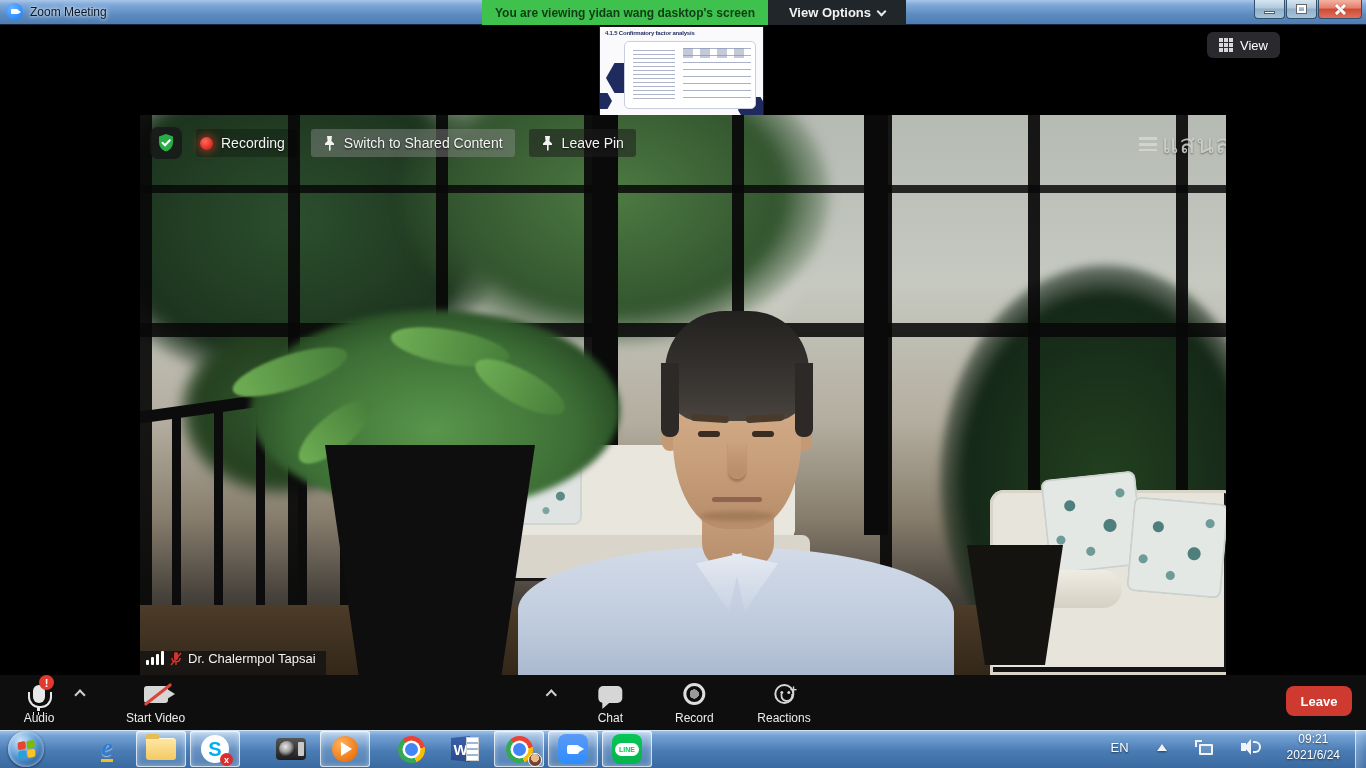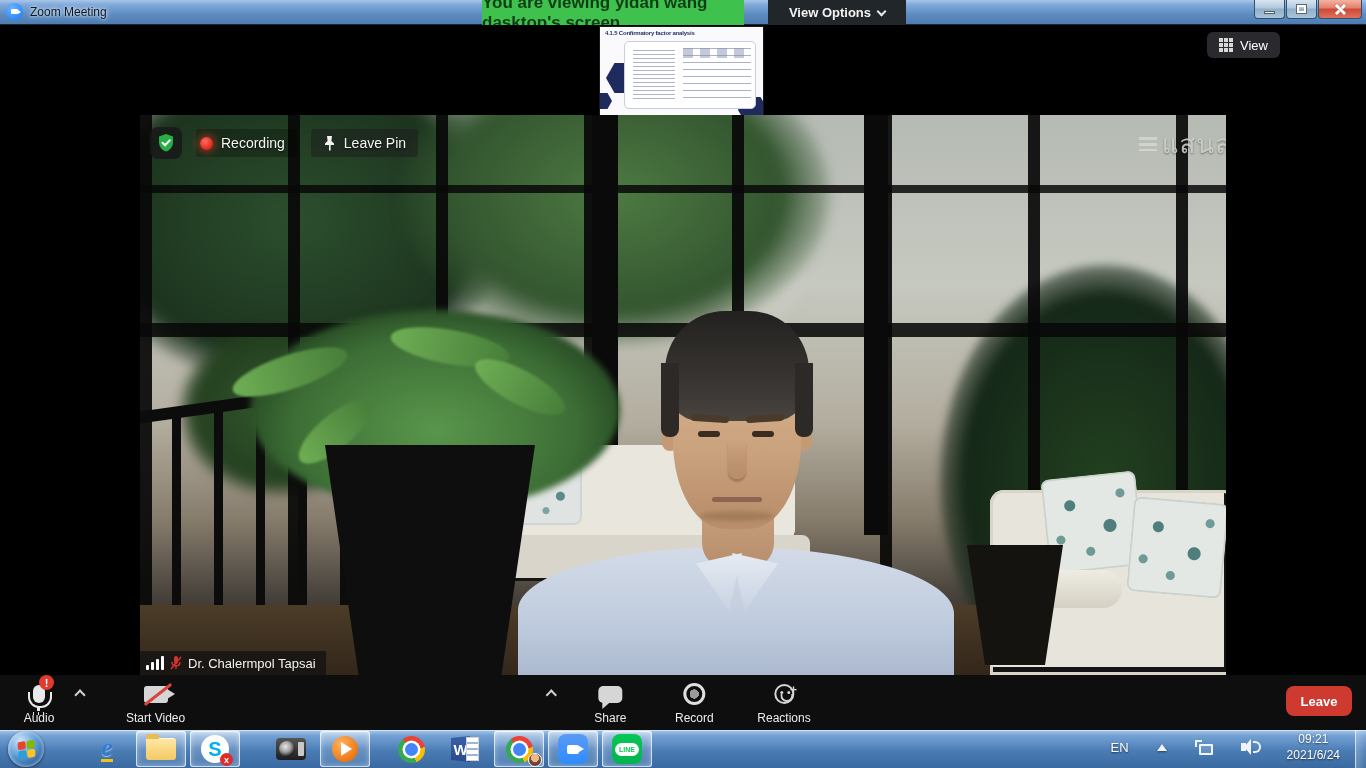--- a/index.html
+++ b/index.html
@@ -11,22 +11,22 @@
   .titlebar { position:absolute; top:0; left:0; width:1366px; height:25px;
     background:linear-gradient(180deg,#a8c6e8 0%,#7fa8d9 20%,#5e8cc0 60%,#4d7cb2 100%);
     border-bottom:1px solid #16253a; }
   .tb-app { position:absolute; left:6px; top:3px; display:flex; align-items:center; gap:7px; }
   .zoom-app-icon { width:17px; height:17px; border-radius:50%; background:radial-gradient(circle at 35% 30%,#6db2ff,#2d8cff 70%,#1a6fd4);
     display:flex; align-items:center; justify-content:center; }
   .zoom-app-icon .cam { width:7px; height:5px; background:#fff; border-radius:1px; position:relative; }
   .zoom-app-icon .cam:after { content:""; position:absolute; right:-3px; top:0.5px; border-left:3px solid #fff;
     border-top:2px solid transparent; border-bottom:2px solid transparent; }
   .tb-title { font-size:12px; color:#0b1828; text-shadow:0 0 3px rgba(255,255,255,.9),0 0 6px rgba(255,255,255,.7); }
-  .tb-banner { position:absolute; left:482px; top:0; width:262px; height:25px; background:#3ec24d;
-    display:flex; align-items:center; justify-content:center; font-size:17px; font-weight:bold; color:#113c17; }
+  .tb-banner { position:absolute; left:482px; top:0; width:286px; height:25px; background:#3ec24d;
+    display:flex; align-items:center; justify-content:center; font-size:12px; font-weight:bold; color:#113c17; }
   .tb-viewopts { position:absolute; left:768px; top:0; width:138px; height:25px; background:#21262b;
     display:flex; align-items:center; justify-content:center; gap:7px; color:#f2f2f2; font-size:13px; font-weight:bold; cursor:pointer; }
   .chev-down { width:7px; height:7px; border-right:2px solid #e8e8e8; border-bottom:2px solid #e8e8e8;
     transform:rotate(45deg); margin-top:-3px; }
   .win-controls { position:absolute; right:4px; top:0; display:flex; }
   .win-btn { height:19px; border:1px solid #30506e; border-top:none; display:flex; align-items:center; justify-content:center;
     background:linear-gradient(180deg,#d7e5f2 0%,#b0c8dc 45%,#8fafc9 50%,#a9c4da 100%);
     border-radius:0 0 4px 4px; margin-left:1px; }
   .win-btn.min,.win-btn.restore { width:31px; }
   .win-btn.close { width:44px; background:linear-gradient(180deg,#f5b3a2 0%,#e27e69 45%,#cc4a36 50%,#e0705c 100%); }
@@ -136,21 +136,21 @@
   
   .ov-row { position:absolute; left:10px; top:12px; display:flex; align-items:center; gap:14px; }
   .shield-btn { width:32px; height:32px; border-radius:8px; background:rgba(25,25,25,.85); display:flex; align-items:center; justify-content:center; }
   .ov-pill { display:flex; align-items:center; gap:8px; height:28px; padding:0 12px; border-radius:3px; color:#f4f4f4; font-size:14px;
     text-shadow:0 1px 2px rgba(0,0,0,.8); }
   .rec-pill { background:rgba(0,0,0,.25); padding-left:4px; }
   .rec-dot { width:13px; height:13px; border-radius:50%; background:radial-gradient(circle at 40% 35%,#ff6a5e,#e02b1f 65%);
     box-shadow:0 0 8px 2px rgba(255,60,40,.55); }
   .switch-pill { background:rgba(140,140,140,.45); }
   .removepin-pill { background:rgba(30,30,30,.55); }
-  .nametag { position:absolute; left:0; bottom:0; height:24px; background:rgba(18,18,18,.78); display:flex; align-items:center;
+  .nametag { position:absolute; left:0; bottom:0; height:24px; background:rgba(18,18,18,.78); display:flex; 
     gap:6px; padding:0 10px 0 6px; color:#f2f2f2; font-size:13px; }
   .sigbars { display:flex; align-items:flex-end; gap:2px; height:14px; }
   .sigbars i { width:3px; background:#fff; border-radius:1px; }
   .sigbars i:nth-child(1){height:5px;} .sigbars i:nth-child(2){height:8px;}
   .sigbars i:nth-child(3){height:11px;} .sigbars i:nth-child(4){height:14px;}
 
   
   .ztoolbar { position:absolute; left:0; top:675px; width:1366px; height:55px; background:#0e0e0e; display:flex; align-items:center; }
   .zt-left { position:absolute; left:10px; display:flex; align-items:flex-start; gap:8px; }
   .zt-center { position:absolute; left:50%; transform:translateX(-50%); display:flex; align-items:flex-start; gap:26px; }
@@ -358,20 +358,27 @@
         <div class="shield-btn">
           <svg width="20" height="20" viewBox="0 0 20 20">
             <path d="M10 1 L17 3.5 V9 C17 14 13.8 17.2 10 18.6 C6.2 17.2 3 14 3 9 V3.5 Z" fill="#27ae46"></path>
             <path d="M6.5 9.8 L9 12.3 L13.8 7.2" stroke="#fff" stroke-width="2" fill="none" stroke-linecap="round"></path>
           </svg>
         </div>
         <div class="ov-pill rec-pill">
           <span class="rec-dot"></span>
           <span>Recording</span>
         </div>
+        <div class="ov-pill switch-pill">
+          <svg width="13" height="16" viewBox="0 0 13 16">
+            <path d="M4 1 H9 L8.4 6 L11 8.5 V10 H2 V8.5 L4.6 6 Z" fill="#f2f2f2"></path>
+            <rect x="6" y="10" width="1.6" height="5.5" fill="#f2f2f2"></rect>
+          </svg>
+          <span>Switch to Shared Content</span>
+        </div>
         <div class="ov-pill removepin-pill">
           <svg width="13" height="16" viewBox="0 0 13 16">
             <path d="M4 1 H9 L8.4 6 L11 8.5 V10 H2 V8.5 L4.6 6 Z" fill="#f2f2f2"></path>
             <rect x="6" y="10" width="1.6" height="5.5" fill="#f2f2f2"></rect>
           </svg>
           <span>Leave Pin</span>
         </div>
       </div>
 
       <div class="nametag">
@@ -411,21 +418,21 @@
         <span class="zt-label">Start Video</span>
       </div>
     </div>
 
     <div class="zt-center">
       <span class="caret-up"></span>
       <div class="zt-item">
         <div class="icon-slot">
             <span class="bubble"></span>
           </div>
-        <span class="zt-label">Share</span>
+        <span class="zt-label">Chat</span>
       </div>
       <div class="zt-item">
         <div class="icon-slot">
             <span class="rec-ring"></span>
           </div>
         <span class="zt-label">Record</span>
       </div>
       <div class="zt-item">
         <div class="icon-slot">
           <span class="smiley">

